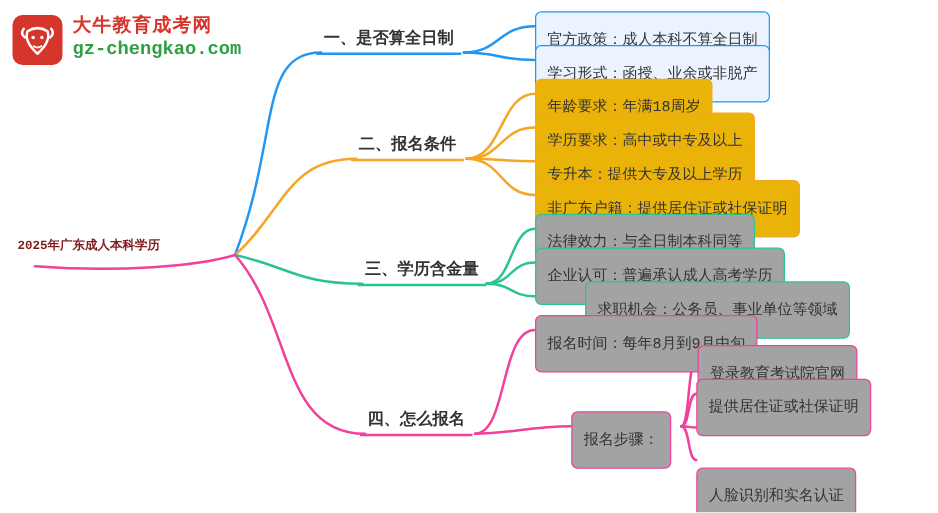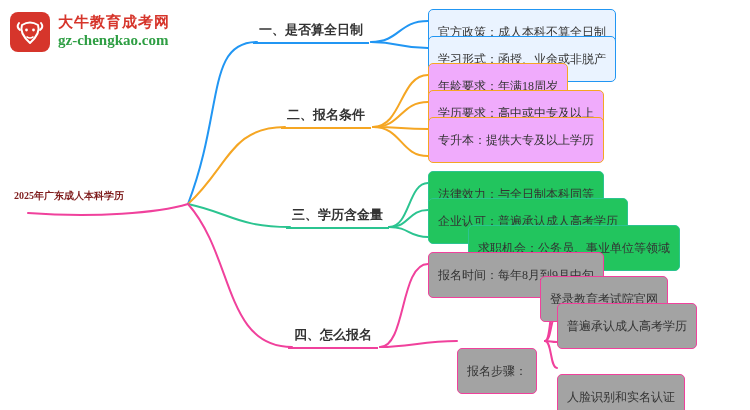--- a/index.html
+++ b/index.html
@@ -1,18 +1,18 @@
 <!DOCTYPE html>
 <html><head>
 <meta charset="utf-8">
 <style>
   html,body{margin:0;padding:0;background:#ffffff;}
   .canvas{
     position:relative;width:714px;height:410px;overflow:hidden;background:#ffffff;
-    font-family:Liberation Serif, serif;color:#333;
+    font-family:Liberation Mono, monospace;color:#333;
   }
   svg.lines{position:absolute;left:0;top:0;width:750px;height:410px;}
   svg.lines path{fill:none;stroke-width:2;stroke-linecap:round;}
   .l1{stroke:#2196F3;} .l2{stroke:#F5A623;} .l3{stroke:#2BC490;} .l4{stroke:#F0419C;}
 
   .logo{position:absolute;left:10px;top:12px;display:flex;align-items:flex-start;}
   .logo-badge{width:40px;height:40px;border-radius:8px;background:#D6352B;display:flex;align-items:center;justify-content:center;flex:0 0 auto;}
   .logo-text{margin-left:8px;}
   .logo-title{font-size:15px;font-weight:bold;color:#D6352B;line-height:20px;letter-spacing:1px;}
   .logo-domain{font-size:15px;font-weight:bold;color:#2E9E43;line-height:16px;}
@@ -20,22 +20,22 @@
   .root-node{position:absolute;left:14px;top:189px;font-size:10px;font-weight:600;color:#7f1d1d;white-space:nowrap;}
 
   .branch{position:absolute;font-size:13px;font-weight:bold;color:#333;padding:0 6px 3px 6px;border-bottom:2px solid;white-space:nowrap;text-align:right;}
   .branch.b1{border-color:#2196F3;}
   .branch.b2{border-color:#F5A623;}
   .branch.b3{border-color:#2BC490;}
   .branch.b4{border-color:#F0419C;}
 
   .leaf{position:absolute;font-size:12px;line-height:16px;padding:14px 9px;border:1px solid;border-radius:5px;white-space:nowrap;box-sizing:border-box;}
   .leaf.b1{border-color:#2196F3;background:#EAF3FF;}
-  .leaf.b2{border-color:#F5A623;background:#f0abfc;}
-  .leaf.b3{border-color:#2BC490;background:#22c55e;}
+  .leaf.b2{border-color:#F5A623;background:#eab308;}
+  .leaf.b3{border-color:#2BC490;background:#a3a3a3;}
   .leaf.b4{border-color:#F0419C;background:#a3a3a3;}
 </style>
 </head>
 <body>
 
 <div class="canvas">
 
   <svg class="lines" viewBox="0 0 750 410">
 
     <path class="l1" d="M188,204 C 224,110 206,42 257,42"></path>
@@ -85,24 +85,25 @@
   <div class="branch b2" style="left:281px;top:106px;">二、报名条件</div>
   <div class="branch b3" style="left:286px;top:206px;">三、学历含金量</div>
   <div class="branch b4" style="left:288px;top:326px;">四、怎么报名</div>
 
   <div class="leaf b1" style="left:428px;top:9px;">官方政策：成人本科不算全日制</div>
   <div class="leaf b1" style="left:428px;top:36px;">学习形式：函授、业余或非脱产</div>
 
   <div class="leaf b2" style="left:428px;top:63px;">年龄要求：年满18周岁</div>
   <div class="leaf b2" style="left:428px;top:90px;">学历要求：高中或中专及以上</div>
   <div class="leaf b2" style="left:428px;top:117px;">专升本：提供大专及以上学历</div>
+  <div class="leaf b2" style="left:428px;top:144px;">非广东户籍：提供居住证或社保证明</div>
 
   <div class="leaf b3" style="left:428px;top:171px;">法律效力：与全日制本科同等</div>
   <div class="leaf b3" style="left:428px;top:198px;">企业认可：普遍承认成人高考学历</div>
   <div class="leaf b3" style="left:428px;top:225px;margin-left:40px;">求职机会：公务员、事业单位等领域</div>
 
   <div class="leaf b4" style="left:428px;top:252px;">报名时间：每年8月到9月中旬</div>
-  <div class="leaf b4" style="left:457px;top:329px;margin-top:19px;">报名步骤：</div>
-  <div class="leaf b4" style="left:540px;top:276px;">登录教育考试院官网</div>
-  <div class="leaf b4" style="left:557px;top:303px;">普遍承认成人高考学历</div>
+  <div class="leaf b4" style="left:457px;top:329px;">报名步骤：</div>
+  <div class="leaf b4" style="left:558px;top:276px;">登录教育考试院官网</div>
+  <div class="leaf b4" style="left:557px;top:303px;">提供居住证或社保证明</div>
   <div class="leaf b4" style="left:557px;top:330px;margin-top:44px;">人脸识别和实名认证</div>
 
 </div>
 
 </body></html>

